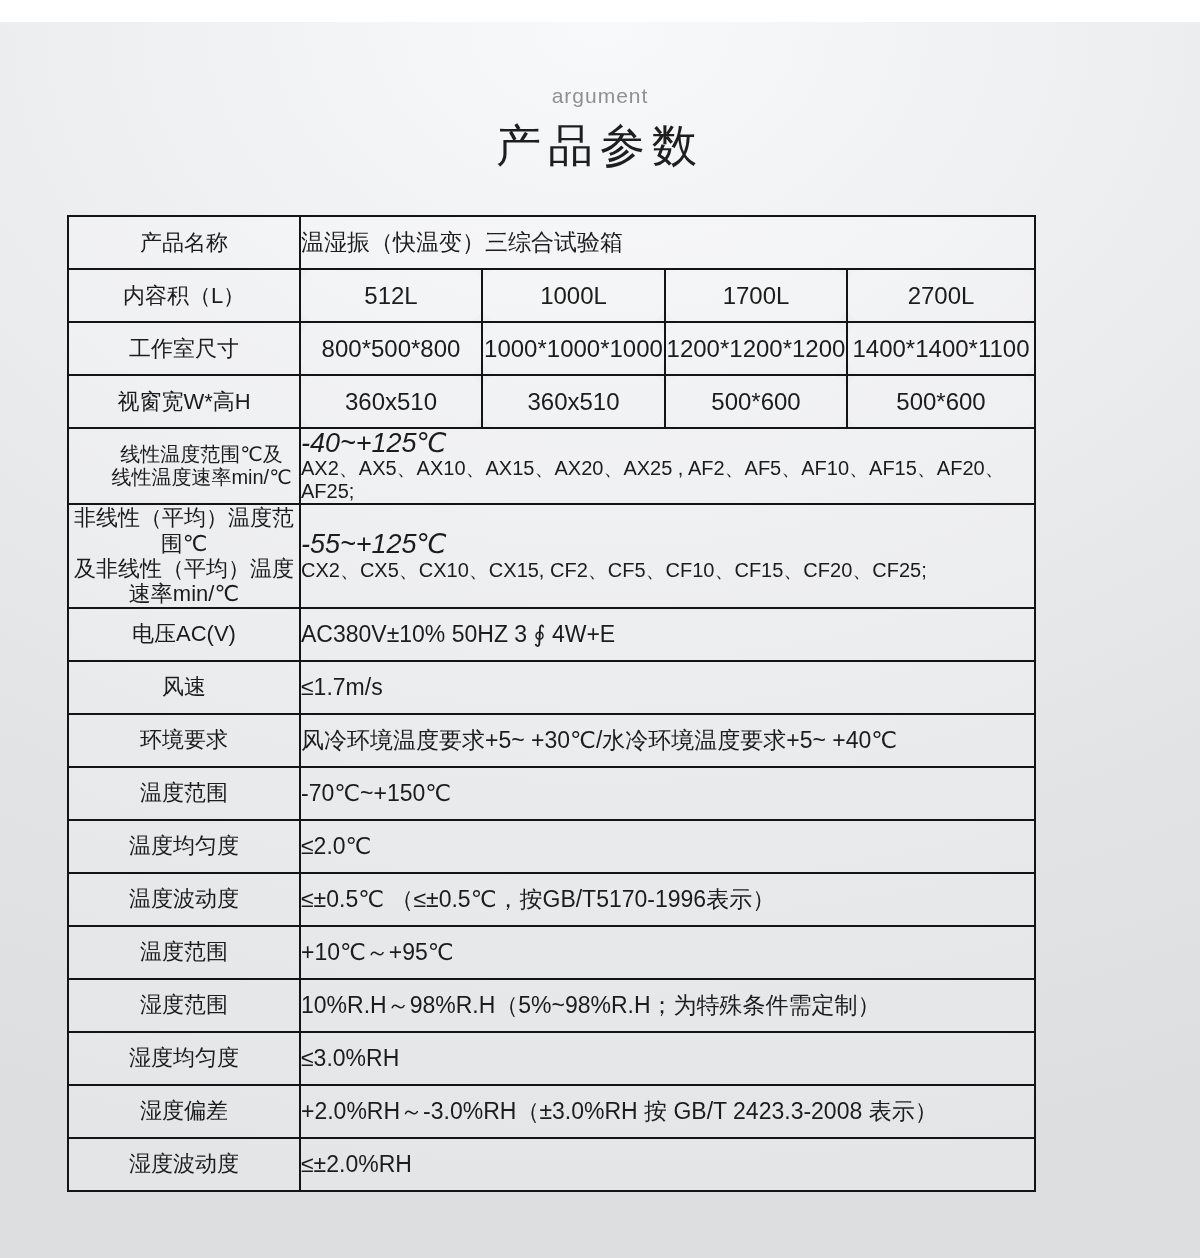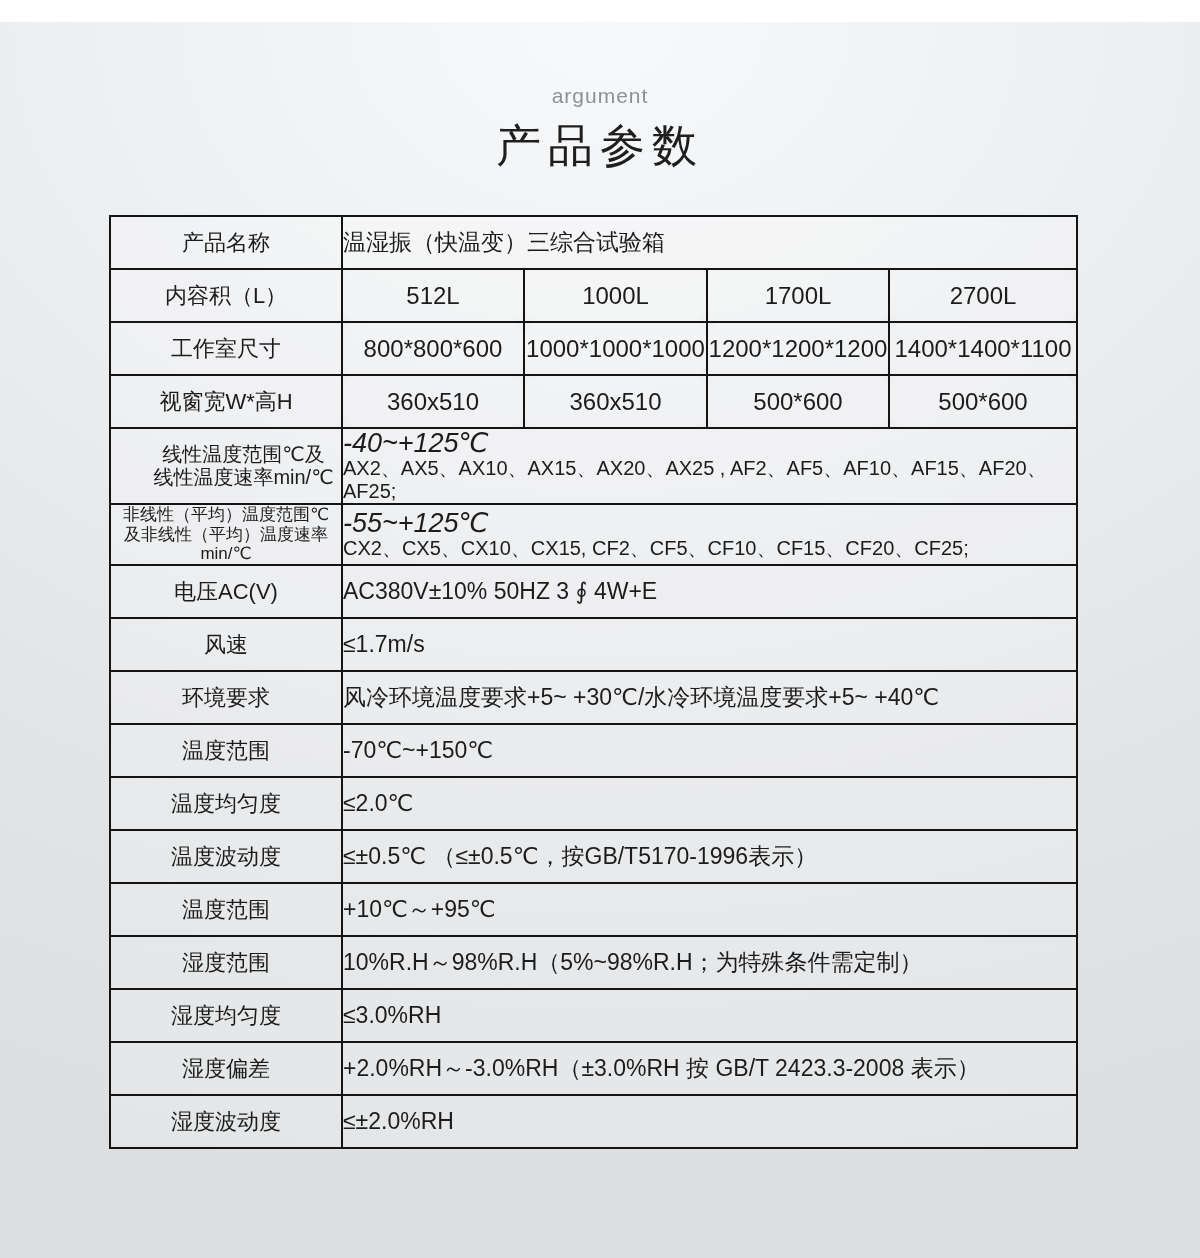--- a/index.html
+++ b/index.html
@@ -28,37 +28,37 @@
   .title {
     margin: 8px 0 0 0;
     font-size: 45px;
     font-weight: normal;
     color: #1e1e1e;
     letter-spacing: 7px;
   }
   table.spec-table {
     border-collapse: collapse;
     table-layout: fixed;
-    margin: 39px 0 0 109px;
+    margin: 39px 0 0 67px;
     width: 967px;
   }
   .spec-table td {
     border: 2px solid #141414;
     background: rgba(255, 255, 255, 0.22);
     padding: 0;
     vertical-align: middle;
   }
   .spec-table tr { height: 53px; }
   .label-cell {
     text-align: center;
     font-size: 22px;
     line-height: 1.15;
   }
   .label-cell.medium { font-size: 20px; padding-left: 35px; }
-  .label-cell.small  { font-size: 17px; }
+  .label-cell.small  { font-size: 22px; }
   .val-cell {
     text-align: left;
     font-size: 23px;
     padding-left: 24px;
   }
   .val-cell.center {
     text-align: center;
     padding-left: 0;
     font-size: 24px;
     border-radius: 17px;
@@ -93,21 +93,21 @@
         </tr>
         <tr>
           <td class="label-cell">内容积（L）</td>
           <td class="val-cell center">512L</td>
           <td class="val-cell center">1000L</td>
           <td class="val-cell center">1700L</td>
           <td class="val-cell center">2700L</td>
         </tr>
         <tr>
           <td class="label-cell">工作室尺寸</td>
-          <td class="val-cell center">800*800*600</td>
+          <td class="val-cell center">800*500*800</td>
           <td class="val-cell center">1000*1000*1000</td>
           <td class="val-cell center">1200*1200*1200</td>
           <td class="val-cell center">1400*1400*1100</td>
         </tr>
         <tr>
           <td class="label-cell">视窗宽W*高H</td>
           <td class="val-cell center">360x510</td>
           <td class="val-cell center">360x510</td>
           <td class="val-cell center">500*600</td>
           <td class="val-cell center">500*600</td>

